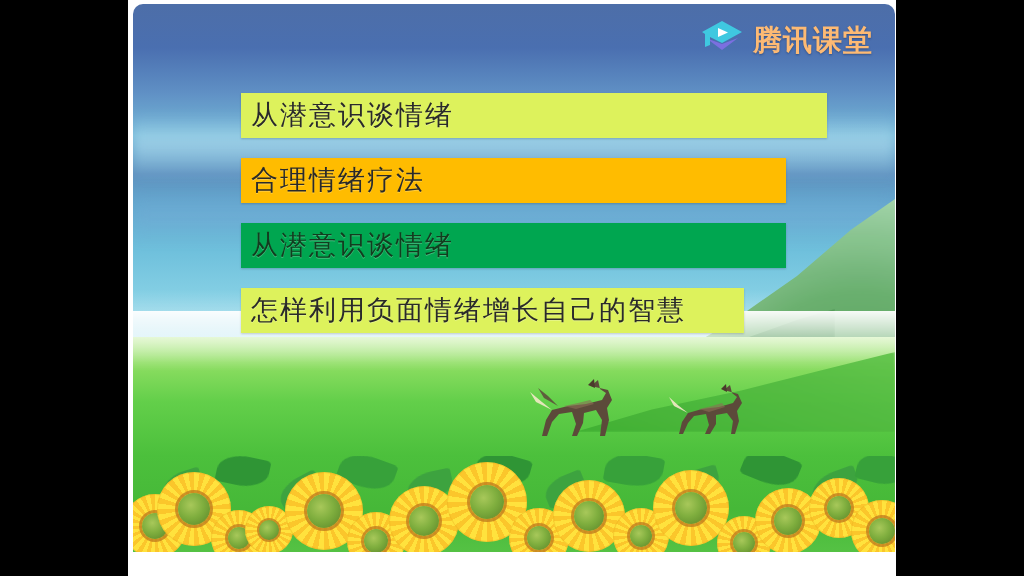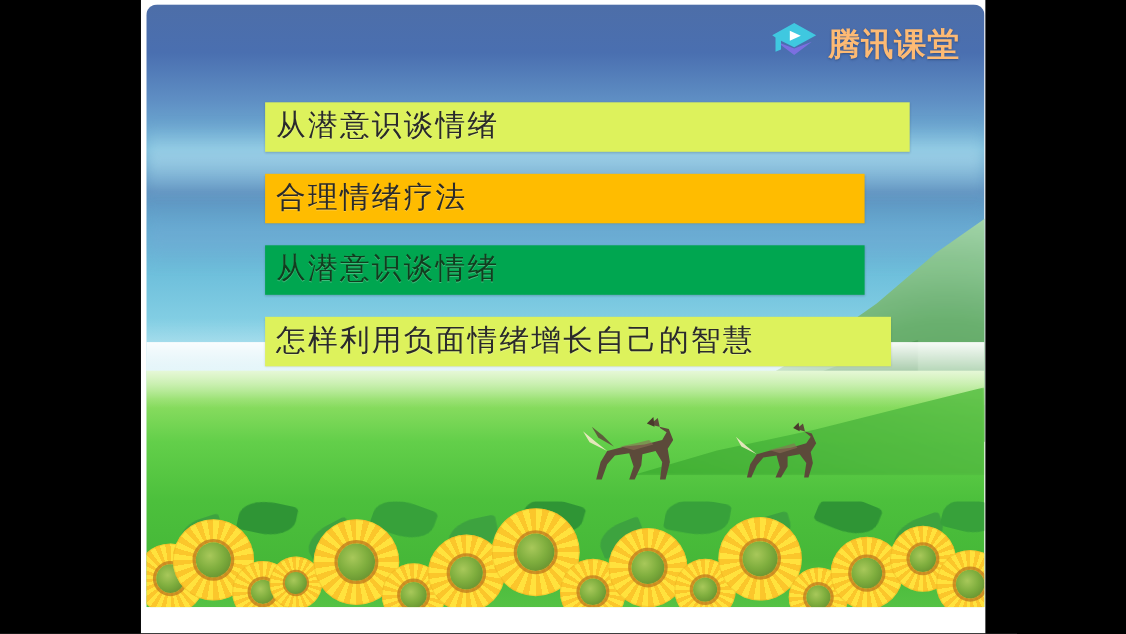--- a/index.html
+++ b/index.html
@@ -245,21 +245,21 @@
     <div class="bars">
       <div class="bar" style="background:#ddf25c;width:586px;">
         <span style="color:#2a2a2a;">从潜意识谈情绪</span>
       </div>
       <div class="bar" style="background:#ffbc00;width:545px;">
         <span style="color:#2a2a2a;">合理情绪疗法</span>
       </div>
       <div class="bar" style="background:#00a650;width:545px;">
         <span style="color:#123d1f;">从潜意识谈情绪</span>
       </div>
-      <div class="bar" style="background:#ddf25c;width:569px;">
+      <div class="bar" style="background:#ddf25c;width:503px;">
         <span style="color:#2a2a2a;">怎样利用负面情绪增长自己的智慧</span>
       </div>
     </div>
 
     <div class="logo">
       <span>
         <svg width="44" height="40" viewBox="0 0 44 40">
           <path d="M22 26 L6 20 L22 32 L38 20 Z" fill="#7b6fe0"></path>
           <path d="M22 3 L42 14 L22 25 L10 19 L10 27 L5 29 L5 16 L2 14 Z" fill="#3fc8e0"></path>
           <path d="M18 10 L28 14.5 L18 19 Z" fill="#ffffff"></path>

